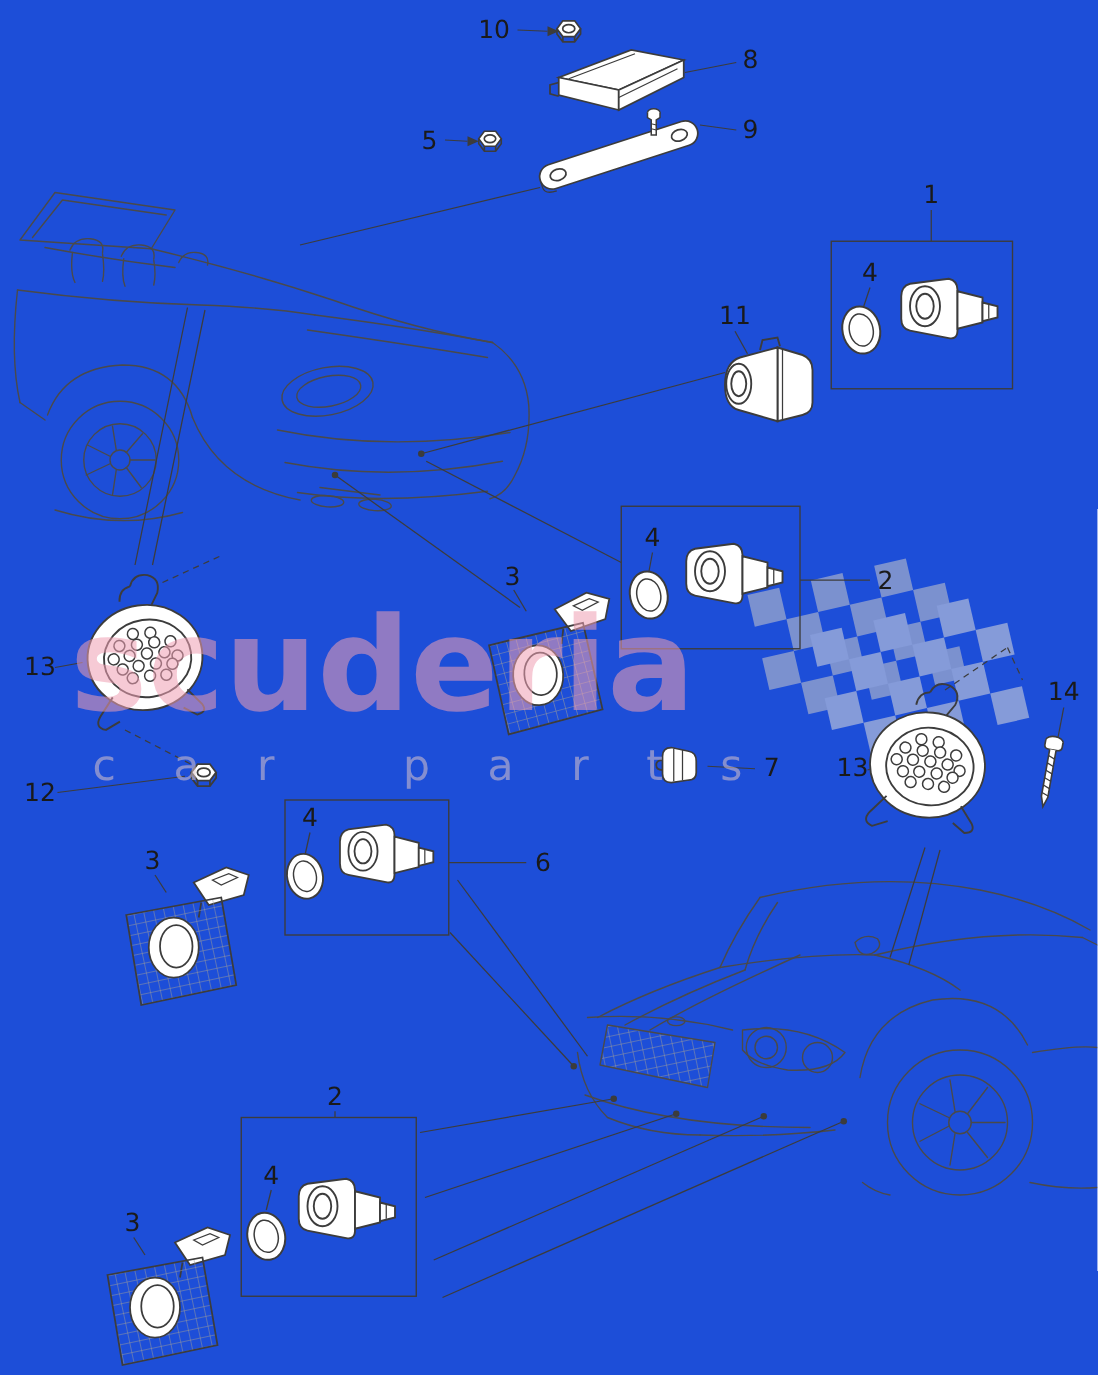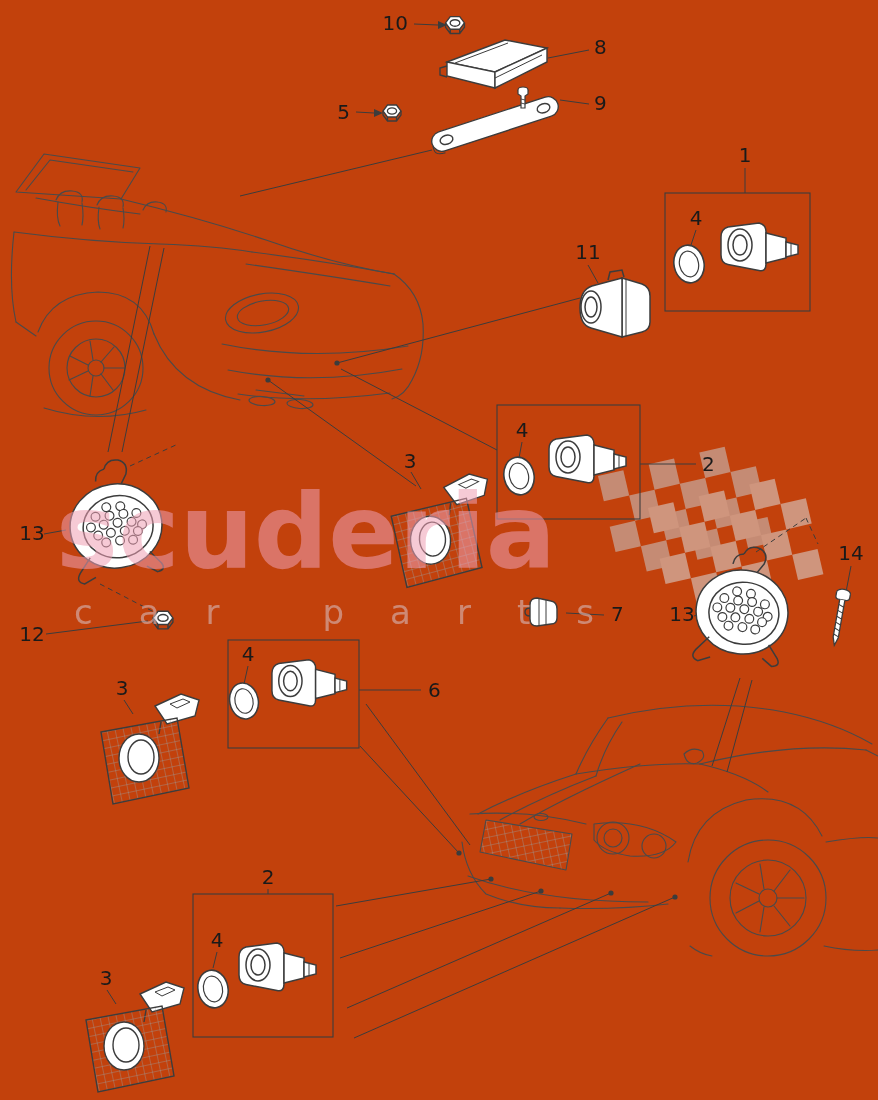--- a/index.html
+++ b/index.html
@@ -1,16 +1,16 @@
 <!DOCTYPE html>
 <html><head>
 <meta charset="utf-8">
 <style>
   html,body{margin:0;padding:0;background:#ffffff;}
-  .stage{position:relative;width:878px;height:1100px;background:#c2410c;overflow:hidden;}
+  .stage{position:relative;width:878px;height:1100px;background:#1d4ed8;overflow:hidden;}
   svg{display:block;}
   text.callout{font:20px "DejaVu Sans", sans-serif;fill:#1a1a1a;}
   .wm-brand{font:bold 104px "DejaVu Sans", sans-serif;}
   .wm-tag{font:34px "DejaVu Sans", sans-serif;}
 </style>
 </head>
 <body>
 
 <div class="stage">
 <svg width="878" height="1100" viewBox="0 0 878 1100" xmlns="http://www.w3.org/2000/svg">

